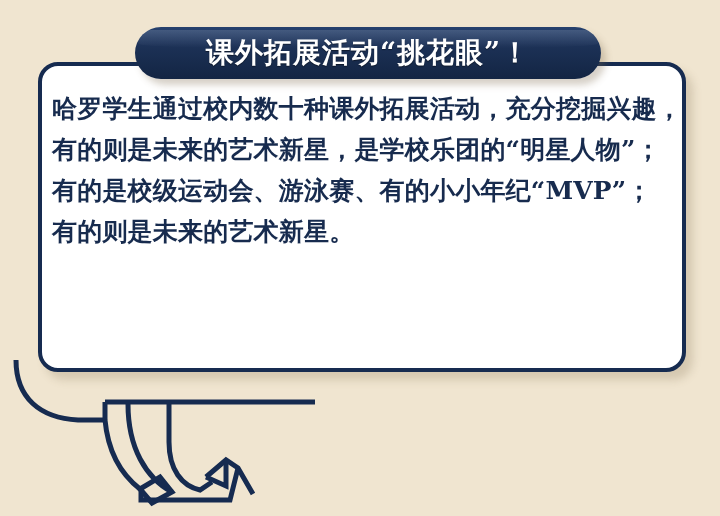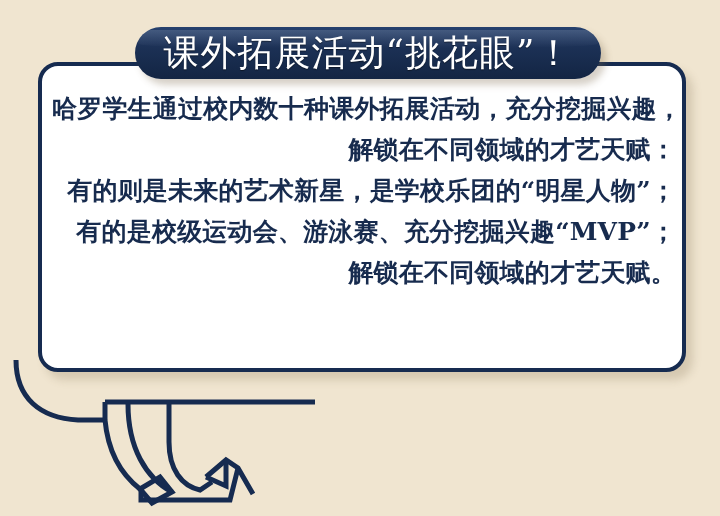--- a/index.html
+++ b/index.html
@@ -47,22 +47,21 @@
     border: 4px solid #162b50;
     border-radius: 20px;
     box-shadow: 7px 8px 9px rgba(120, 100, 70, 0.22);
     z-index: 2;
   }
 
   #body-text {
     position: absolute;
     left: 10px;
     top: 22px;
-    right: 6px;
-    text-align: right;
+    right: 20px;
   }
 
   .body-line {
     font-family: "DejaVu Serif", "Liberation Serif", serif;
     font-size: 25px;
     line-height: 41px;
     font-weight: 700;
     color: #172b4e;
     letter-spacing: 0.2px;
     white-space: nowrap;
@@ -94,22 +93,22 @@
     height: 18px;
     border-radius: 22px 22px 40% 40%;
     background: linear-gradient(180deg, rgba(255,255,255,0.14), rgba(255,255,255,0.0));
     pointer-events: none;
   }
 
   #banner-title {
     position: relative;
     z-index: 1;
     font-family: "DejaVu Serif", "Liberation Serif", serif;
-    font-size: 36px;
-    font-weight: 400;
+    font-size: 28px;
+    font-weight: 700;
     color: #ffffff;
     letter-spacing: 1px;
     white-space: nowrap;
     text-shadow: 0 1px 1px rgba(0,0,0,0.45);
   }
 </style>
 </head>
 <body>
 
 <div id="poster">
@@ -130,24 +129,23 @@
       <path d="M226,460 L226,486 L206,477"></path>
       <path d="M238,468 L230,500 L141,500 L141,489"></path>
 
       <path d="M140,489 L160,477 L172,492 L152,503 Z"></path>
     </g>
   </svg>
 
   <div id="content-card">
     <div id="body-text">
       <div class="body-line">哈罗学生通过校内数十种课外拓展活动，充分挖掘兴趣，</div>
-      <div class="body-line">解锁在不同领域的才艺天赋：</div>
       <div class="body-line">有的则是未来的艺术新星，是学校乐团的“明星人物”；</div>
-      <div class="body-line">有的是校级运动会、游泳赛、充分挖掘兴趣“MVP”；</div>
-      <div class="body-line">解锁在不同领域的才艺天赋。</div>
+      <div class="body-line">有的是校级运动会、游泳赛、有的小小年纪“MVP”；</div>
+      <div class="body-line">有的则是未来的艺术新星。</div>
     </div>
   </div>
 
   <div id="title-banner">
     <span id="banner-title">课外拓展活动“挑花眼”！</span>
   </div>
 
 </div>
 
 </body></html>

